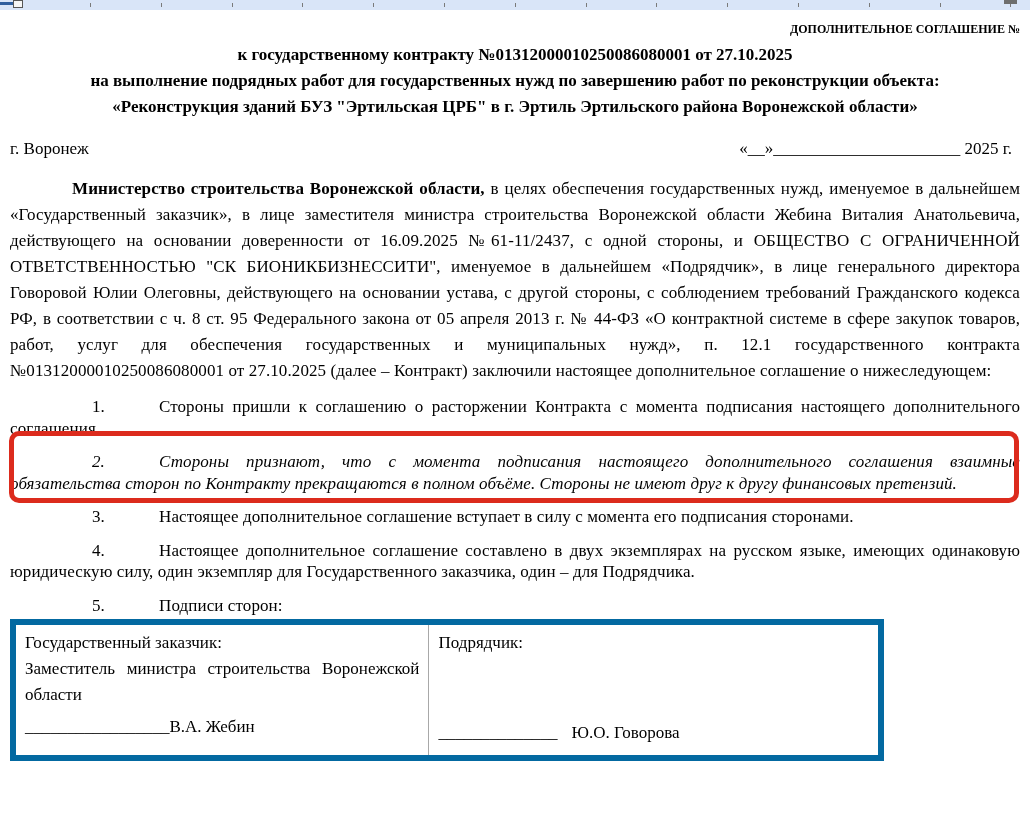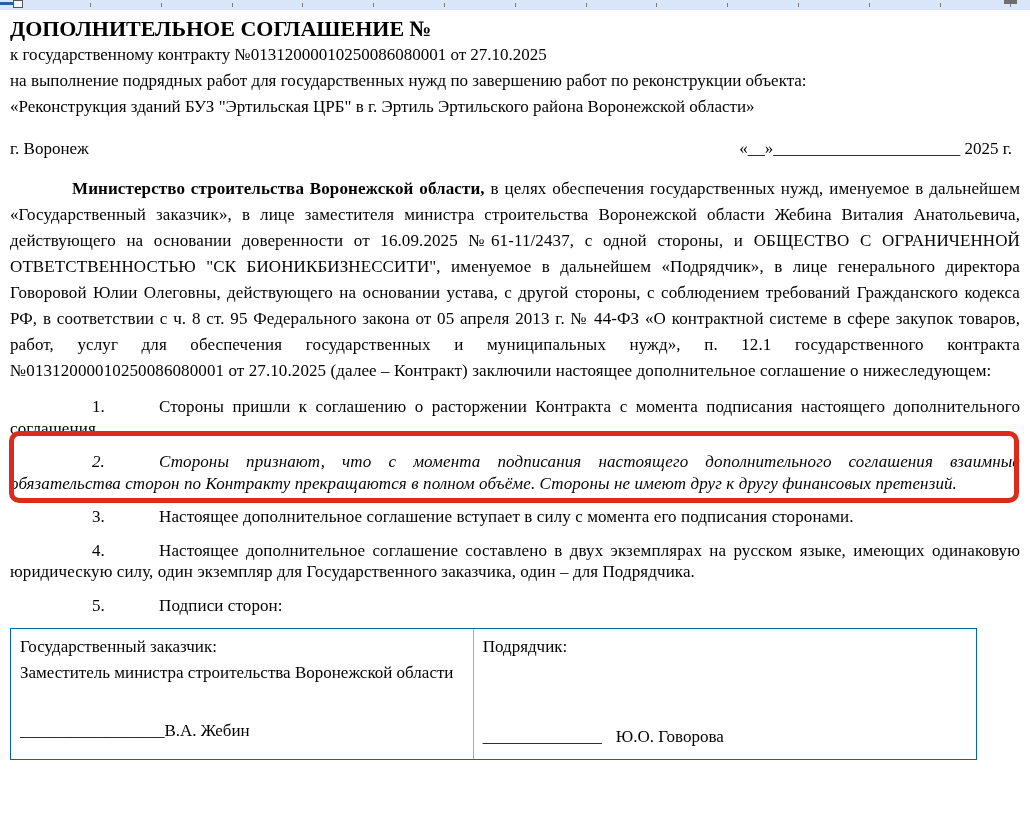--- a/index.html
+++ b/index.html
@@ -29,24 +29,24 @@
   }
   .ruler-end-cap {
     position: absolute; left: 1004px; top: 0; width: 13px; height: 3.5px;
     background: #6e6e6e;
   }
 
   
   .page { padding: 6px 10px 0 10px; font-size: 17px; }
 
   .doc-title {
-    text-align: left; font-weight: bold; font-size: 22px;
+    text-align: right; font-weight: bold; font-size: 12px;
     line-height: 26px;
   }
-  .subtitle { text-align: left; line-height: 26px; }
+  .subtitle { text-align: center; line-height: 26px; font-weight: bold; }
 
   .dateline {
     display: flex; justify-content: space-between;
     line-height: 26px; margin-top: 16px;
   }
   .dateline .right { padding-right: 8px; text-align: center; }
 
   .preamble {
     margin-top: 14px;
     text-align: justify;
@@ -66,23 +66,23 @@
 
   .hl-wrap { position: relative; font-style: italic; }
   .highlight-box {
     position: absolute; left: -1px; right: 1px; top: -20px; bottom: -9px;
     border: 5px solid #dc2b1d; border-radius: 10px;
     pointer-events: none; z-index: 3;
   }
 
   
   .sig-table {
-    width: 967px; margin-top: 12px;
+    width: 874px; margin-top: 3px;
     display: flex;
-    border: 1px solid #0369a1;
+    border: 6px solid #0369a1;
   }
   .sig-cell {
     padding: 5px 9px 9px 9px;
     min-height: 130px;
     display: flex; flex-direction: column;
     line-height: 26px;
   }
   .sig-cell.left  { width: 478px; border-right: 1px solid #a8a8a8; }
   .sig-cell.right { width: 519px; }
   .sig-position { text-align: justify; }

